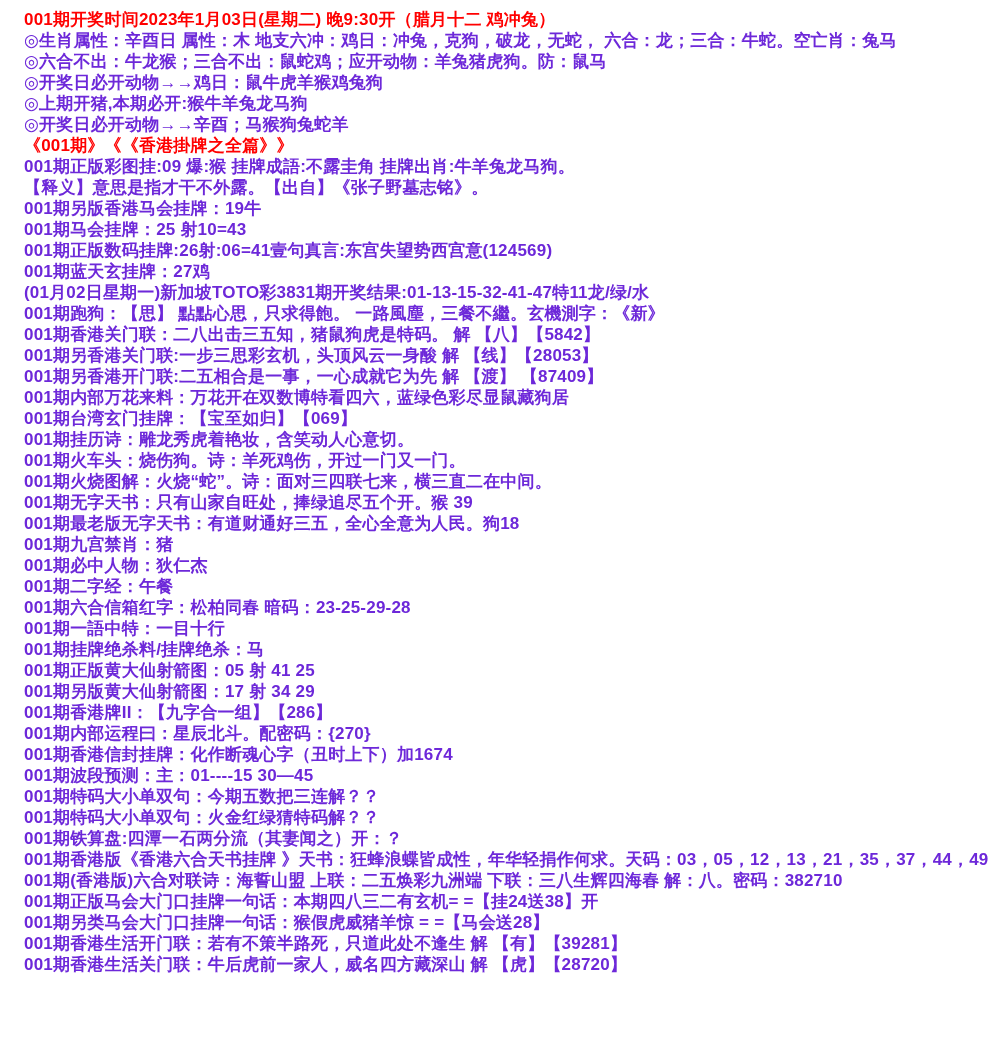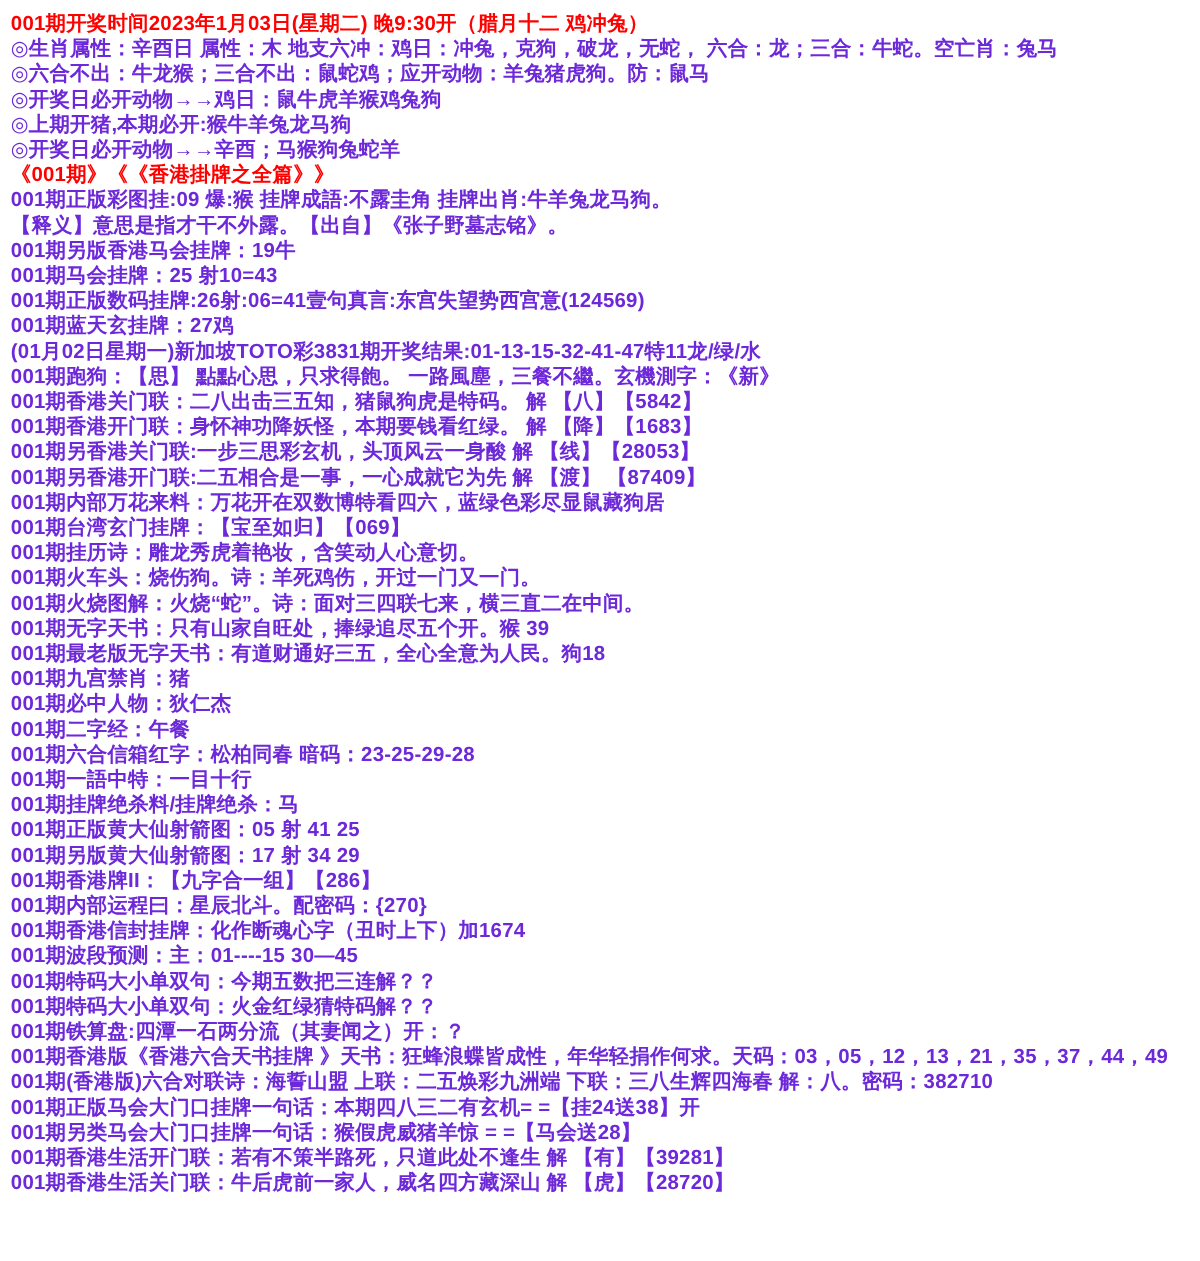--- a/index.html
+++ b/index.html
@@ -9,21 +9,21 @@
   }
   body {
     width: 1000px;
     height: 1051px;
     overflow: hidden;
   }
   .page {
     box-sizing: border-box;
     width: 1000px;
     height: 1051px;
-    padding: 9px 0 0 9px;
+    padding: 9px 0 0 24px;
     font-family: "Liberation Sans", "DejaVu Sans", sans-serif;
     font-weight: 700;
   }
   .line {
     height: 21px;
     line-height: 21px;
     font-size: 17px;
     color: #6d28d9;
     white-space: pre;
     letter-spacing: 0.2px;
@@ -46,21 +46,20 @@
       <div class="line red">《001期》《《香港掛牌之全篇》》</div>
       <div class="line">001期正版彩图挂:09 爆:猴 挂牌成語:不露圭角 挂牌出肖:牛羊兔龙马狗。</div>
       <div class="line">【释义】意思是指才干不外露。【出自】《张子野墓志铭》。</div>
       <div class="line">001期另版香港马会挂牌：19牛</div>
       <div class="line">001期马会挂牌：25 射10=43</div>
       <div class="line">001期正版数码挂牌:26射:06=41壹句真言:东宫失望势西宫意(124569)</div>
       <div class="line">001期蓝天玄挂牌：27鸡</div>
       <div class="line">(01月02日星期一)新加坡TOTO彩3831期开奖结果:01-13-15-32-41-47特11龙/绿/水</div>
       <div class="line">001期跑狗：【思】 點點心思，只求得飽。 一路風塵，三餐不繼。玄機測字：《新》</div>
       <div class="line">001期香港关门联：二八出击三五知，猪鼠狗虎是特码。 解 【八】【5842】</div>
-      <div class="line">001期香港开门联：身怀神功降妖怪，本期要钱看红绿。 解 【降】【1683】</div>
       <div class="line">001期另香港关门联:一步三思彩玄机，头顶风云一身酸 解 【线】【28053】</div>
       <div class="line">001期另香港开门联:二五相合是一事，一心成就它为先 解 【渡】 【87409】</div>
       <div class="line">001期内部万花来料：万花开在双数博特看四六，蓝绿色彩尽显鼠藏狗居</div>
       <div class="line">001期台湾玄门挂牌：【宝至如归】【069】</div>
       <div class="line">001期挂历诗：雕龙秀虎着艳妆，含笑动人心意切。</div>
       <div class="line">001期火车头：烧伤狗。诗：羊死鸡伤，开过一门又一门。</div>
       <div class="line">001期火烧图解：火烧“蛇”。诗：面对三四联七来，横三直二在中间。</div>
       <div class="line">001期无字天书：只有山家自旺处，捧绿追尽五个开。猴 39</div>
       <div class="line">001期最老版无字天书：有道财通好三五，全心全意为人民。狗18</div>
       <div class="line">001期九宫禁肖：猪</div>

